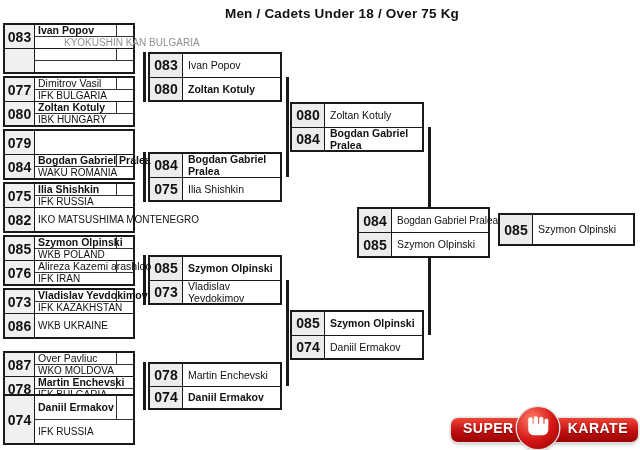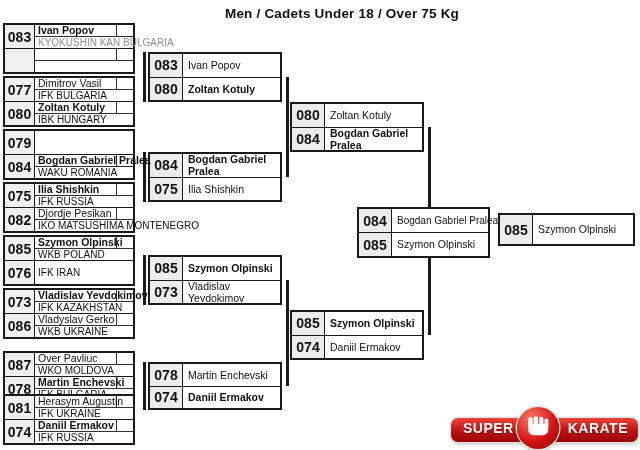--- a/index.html
+++ b/index.html
@@ -16,21 +16,21 @@
   .num{width:29px;flex:0 0 29px;border-right:1.5px solid #1a1a1a;background:#f0f0f0;
        font-size:14px;font-weight:bold;display:flex;align-items:center;justify-content:center;}
   .rows{flex:1;display:flex;flex-direction:column;min-width:0;}
   .name-row{position:relative;flex:1;border-bottom:1px solid #333;display:flex;align-items:center;
             padding-left:3px;}
   .score{position:absolute;right:0;top:0;bottom:0;width:16px;border-left:1px solid #333;}
   .name{position:relative;z-index:2;font-size:10.5px;white-space:nowrap;line-height:1;}
   .org-row{flex:1;display:flex;align-items:center;padding-left:3px;}
   .org{font-size:10px;white-space:nowrap;line-height:1;}
   .bold{font-weight:bold;}
-  .grey{color:#8f8f8f;}
+  .grey{color:#8f8f8f;margin-left:26px;}
 
   
   .box{position:absolute;border:2px solid #1a1a1a;background:#fff;display:flex;
        flex-direction:column;box-sizing:border-box;}
   .brow{flex:1;display:flex;min-height:0;}
   .brow + .brow{border-top:1.5px solid #1a1a1a;}
   .bnum{width:32px;flex:0 0 32px;border-right:1.5px solid #1a1a1a;background:#ececec;
         font-size:14px;font-weight:bold;display:flex;align-items:center;justify-content:center;}
   .bname{flex:1;display:flex;align-items:center;padding:1px 5px;font-size:10.5px;line-height:1.15;}
   .nowrap{white-space:nowrap;font-size:10px;}
@@ -140,24 +140,20 @@
             <span class="score"></span>
           </div>
         <div class="org-row">
             <span class="org">IFK RUSSIA</span>
           </div>
       </div>
     </div>
     <div class="entry">
       <div class="num">082</div>
       <div class="rows">
-        <div class="name-row">
-            <span class="name">Djordje Pesikan</span>
-            <span class="score"></span>
-          </div>
         <div class="org-row">
             <span class="org">IKO MATSUSHIMA MONTENEGRO</span>
           </div>
       </div>
     </div>
   </div>
 
   <div class="match" style="top:235px">
     <div class="entry">
       <div class="num">085</div>
@@ -167,20 +163,24 @@
             <span class="score"></span>
           </div>
         <div class="org-row">
             <span class="org">WKB POLAND</span>
           </div>
       </div>
     </div>
     <div class="entry">
       <div class="num">076</div>
       <div class="rows">
+        <div class="name-row">
+            <span class="name">Alireza Kazemi arashloo</span>
+            <span class="score"></span>
+          </div>
         <div class="org-row">
             <span class="org">IFK IRAN</span>
           </div>
       </div>
     </div>
   </div>
 
   <div class="match" style="top:288px">
     <div class="entry">
       <div class="num">073</div>
@@ -190,24 +190,20 @@
             <span class="score"></span>
           </div>
         <div class="org-row">
             <span class="org">IFK KAZAKHSTAN</span>
           </div>
       </div>
     </div>
     <div class="entry">
       <div class="num">086</div>
       <div class="rows">
-        <div class="name-row">
-            <span class="name">Vladyslav Gerko</span>
-            <span class="score"></span>
-          </div>
         <div class="org-row">
             <span class="org">WKB UKRAINE</span>
           </div>
       </div>
     </div>
   </div>
 
   <div class="match" style="top:351px">
     <div class="entry">
       <div class="num">087</div>
@@ -229,32 +225,20 @@
             <span class="score"></span>
           </div>
         <div class="org-row">
             <span class="org">IFK BULGARIA</span>
           </div>
       </div>
     </div>
   </div>
 
   <div class="match" style="top:394px">
-    <div class="entry">
-      <div class="num">081</div>
-      <div class="rows">
-        <div class="name-row">
-            <span class="name">Herasym Augustin</span>
-            <span class="score"></span>
-          </div>
-        <div class="org-row">
-            <span class="org">IFK UKRAINE</span>
-          </div>
-      </div>
-    </div>
     <div class="entry">
       <div class="num">074</div>
       <div class="rows">
         <div class="name-row">
             <span class="name bold">Daniil Ermakov</span>
             <span class="score"></span>
           </div>
         <div class="org-row">
             <span class="org">IFK RUSSIA</span>
           </div>

